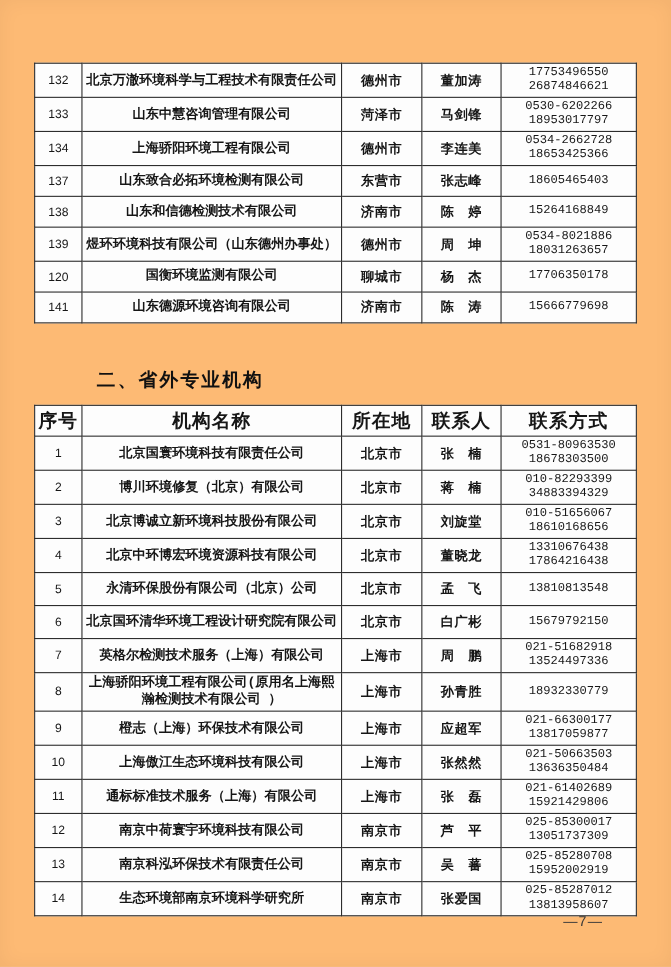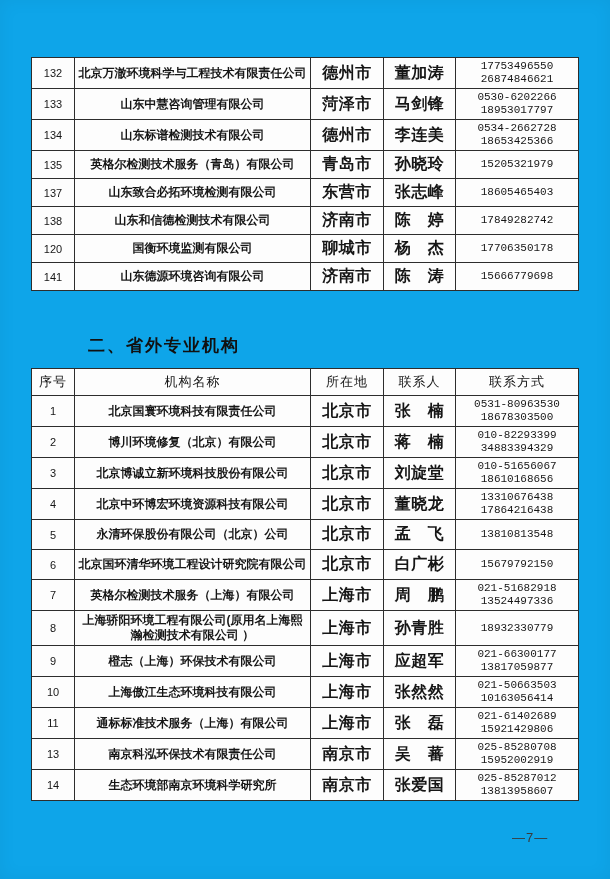--- a/index.html
+++ b/index.html
@@ -1,42 +1,42 @@
 <!DOCTYPE html>
 <html><head>
 <meta charset="utf-8">
 <style>
   html,body{margin:0;padding:0;background:#e9e9e9;}
   .page{
     position:relative;width:610px;height:879px;margin:0 auto;
-    background:#0ea5e9;
+    background:#fdba74;
     font-family:"Liberation Sans","DejaVu Sans",sans-serif;
     color:#161616;overflow:hidden;
     box-shadow:inset 0 0 18px rgba(0,0,0,0.05);
   }
   table.doc-table{
     position:absolute;left:31px;width:547px;
     border-collapse:collapse;table-layout:fixed;
     background:#fdfdfd;
   }
   #table1{top:57px;}
   #table2{top:368px;}
   .doc-table td,.doc-table th{
     border:1px solid #2d2d2d;
     text-align:center;vertical-align:middle;
     padding:2px 3px;overflow:hidden;
   }
   .doc-table th{
-    font-size:13px;font-weight:400;height:22px;letter-spacing:1px;
+    font-size:17px;font-weight:700;height:22px;letter-spacing:1px;
   }
   #table1 td{height:23px;}
   #table2 td{height:25px;}
   .c-no{font-size:11px;font-weight:400;}
-  .c-name{font-size:12px;font-weight:600;line-height:15px;}
-  .c-city,.c-contact{font-size:16px;font-weight:600;letter-spacing:0.5px;font-family:Liberation Serif, serif;}
+  .c-name{font-size:12px;font-weight:600;line-height:15px;font-family:Liberation Mono, monospace;}
+  .c-city,.c-contact{font-size:12px;font-weight:600;letter-spacing:0.5px;font-family:Liberation Serif, serif;}
   .c-phone{font-size:11px;font-weight:500;}
   .phone-line{line-height:13px;white-space:nowrap;font-family:Liberation Mono, monospace;}
   .section-heading{
     position:absolute;left:88px;top:334px;
     font-size:17px;font-weight:700;color:#111;
     letter-spacing:2px;margin:0;text-align:center;
   }
   .page-number{
     position:absolute;left:512px;top:830px;
     font-size:13px;color:#3a3a3a;letter-spacing:1px;
@@ -71,53 +71,54 @@
           <td class="c-name">山东中慧咨询管理有限公司</td>
           <td class="c-city">菏泽市</td>
           <td class="c-contact">马剑锋</td>
           <td class="c-phone">
             <div class="phone-line">0530-6202266</div>
             <div class="phone-line">18953017797</div>
           </td>
         </tr>
         <tr>
           <td class="c-no">134</td>
-          <td class="c-name">山东标谱检测技术有限公司</td>
+          <td class="c-name">上海骄阳环境工程有限公司</td>
           <td class="c-city">德州市</td>
           <td class="c-contact">李连美</td>
           <td class="c-phone">
             <div class="phone-line">0534-2662728</div>
             <div class="phone-line">18653425366</div>
-          </td>
-        </tr>
-        <tr>
-          <td class="c-no">135</td>
-          <td class="c-name">英格尔检测技术服务（青岛）有限公司</td>
-          <td class="c-city">青岛市</td>
-          <td class="c-contact">孙晓玲</td>
-          <td class="c-phone">
-            <div class="phone-line">15205321979</div>
           </td>
         </tr>
         <tr>
           <td class="c-no">137</td>
           <td class="c-name">山东致合必拓环境检测有限公司</td>
           <td class="c-city">东营市</td>
           <td class="c-contact">张志峰</td>
           <td class="c-phone">
             <div class="phone-line">18605465403</div>
           </td>
         </tr>
         <tr>
           <td class="c-no">138</td>
           <td class="c-name">山东和信德检测技术有限公司</td>
           <td class="c-city">济南市</td>
           <td class="c-contact">陈　婷</td>
           <td class="c-phone">
-            <div class="phone-line">17849282742</div>
+            <div class="phone-line">15264168849</div>
+          </td>
+        </tr>
+        <tr>
+          <td class="c-no">139</td>
+          <td class="c-name">煜环环境科技有限公司（山东德州办事处）</td>
+          <td class="c-city">德州市</td>
+          <td class="c-contact">周　坤</td>
+          <td class="c-phone">
+            <div class="phone-line">0534-8021886</div>
+            <div class="phone-line">18031263657</div>
           </td>
         </tr>
         <tr>
           <td class="c-no">120</td>
           <td class="c-name">国衡环境监测有限公司</td>
           <td class="c-city">聊城市</td>
           <td class="c-contact">杨　杰</td>
           <td class="c-phone">
             <div class="phone-line">17706350178</div>
           </td>
@@ -241,31 +242,41 @@
             <div class="phone-line">13817059877</div>
           </td>
         </tr>
         <tr>
           <td class="c-no">10</td>
           <td class="c-name">上海傲江生态环境科技有限公司</td>
           <td class="c-city">上海市</td>
           <td class="c-contact">张然然</td>
           <td class="c-phone">
             <div class="phone-line">021-50663503</div>
-            <div class="phone-line">10163056414</div>
+            <div class="phone-line">13636350484</div>
           </td>
         </tr>
         <tr>
           <td class="c-no">11</td>
           <td class="c-name">通标标准技术服务（上海）有限公司</td>
           <td class="c-city">上海市</td>
           <td class="c-contact">张　磊</td>
           <td class="c-phone">
             <div class="phone-line">021-61402689</div>
             <div class="phone-line">15921429806</div>
+          </td>
+        </tr>
+        <tr>
+          <td class="c-no">12</td>
+          <td class="c-name">南京中荷寰宇环境科技有限公司</td>
+          <td class="c-city">南京市</td>
+          <td class="c-contact">芦　平</td>
+          <td class="c-phone">
+            <div class="phone-line">025-85300017</div>
+            <div class="phone-line">13051737309</div>
           </td>
         </tr>
         <tr>
           <td class="c-no">13</td>
           <td class="c-name">南京科泓环保技术有限责任公司</td>
           <td class="c-city">南京市</td>
           <td class="c-contact">吴　蕃</td>
           <td class="c-phone">
             <div class="phone-line">025-85280708</div>
             <div class="phone-line">15952002919</div>

